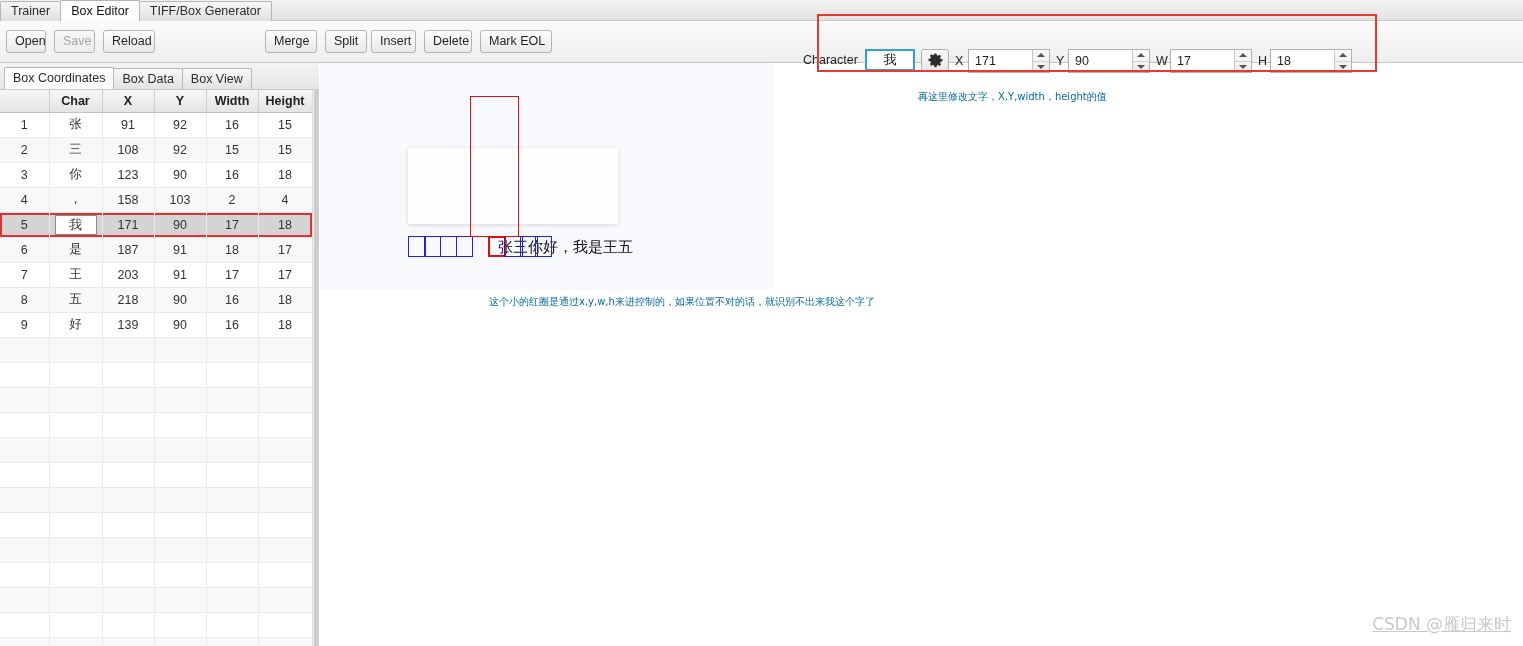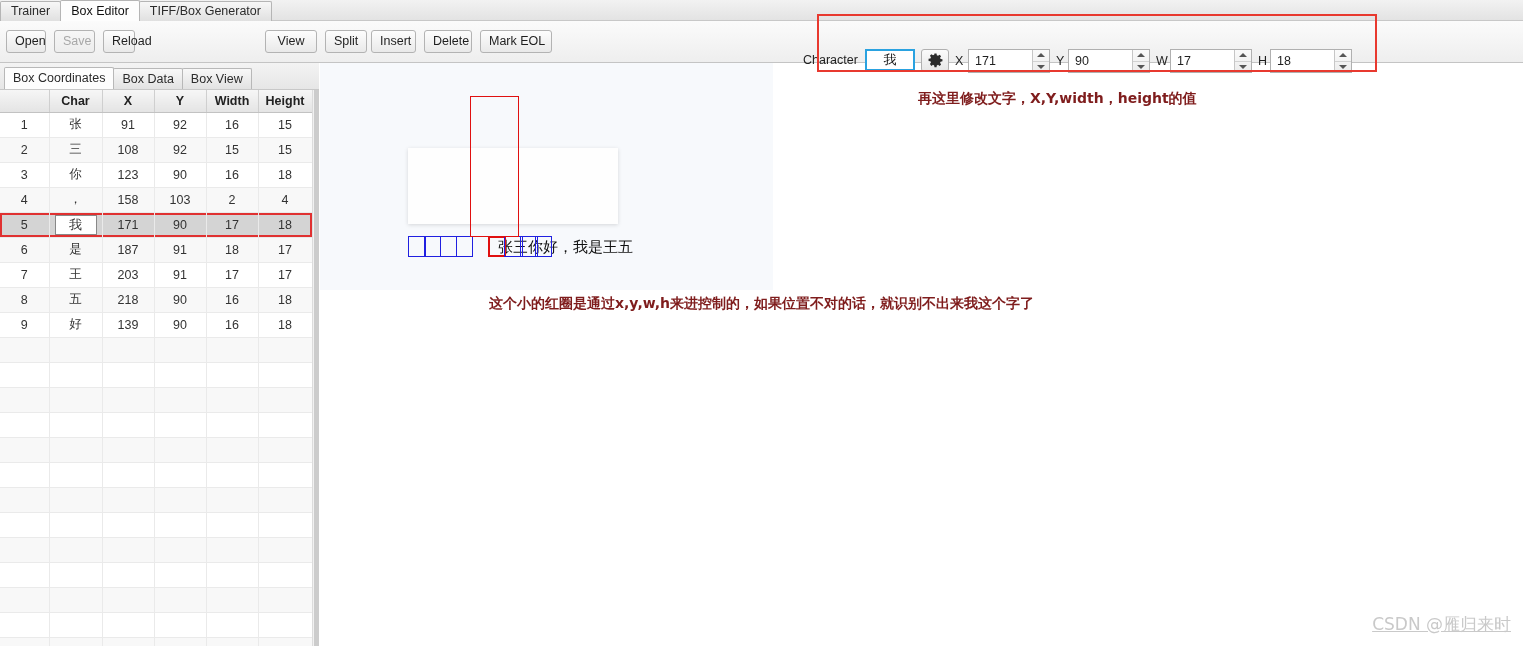--- a/index.html
+++ b/index.html
@@ -184,25 +184,24 @@
   .bbox { position: absolute; border: 1px solid #2020e0; }
   .bbox.sel { border: 2px solid #e01010; }
   .redcrop {
     position: absolute; left: 150px; top: 33px; width: 49px; height: 141px;
     border: 1px solid #e01010;
   }
 
   
   .anno {
     position: absolute;
-    color: #7f1d1d;
-    font-size: 14px;
+    color: #0369a1;
+    font-size: 10px;
     white-space: nowrap;
     font-family: "DejaVu Sans", "Liberation Sans", sans-serif;
-    font-weight: bold;
   }
   .redrect {
     position: absolute; left: 817px; top: 14px; width: 560px; height: 58px;
     border: 2px solid #e8392f;
     pointer-events: none;
   }
   .watermark {
     position: absolute; right: 12px; bottom: 10px;
     color: #c9c9c9; font-size: 17px;
     font-family: "DejaVu Sans", "Liberation Sans", sans-serif;
@@ -218,23 +217,23 @@
     <div class="tabs" id="main-tabs">
         <div class="tab">Trainer</div>
         <div class="tab active">Box Editor</div>
         <div class="tab">TIFF/Box Generator</div>
       </div>
   </div>
 
   <div class="toolbar">
     <div class="btn" style="left:6px;width:40px;">Open</div>
     <div class="btn disabled" style="left:54px;width:41px;">Save</div>
-    <div class="btn" style="left:103px;width:32px;">Reload</div>
-
-    <div class="btn" style="left:265px;width:52px;">View</div>
+    <div class="btn" style="left:103px;width:52px;">Reload</div>
+
+    <div class="btn" style="left:265px;width:52px;">Merge</div>
     <div class="btn" style="left:325px;width:42px;">Split</div>
     <div class="btn" style="left:371px;width:45px;">Insert</div>
     <div class="btn" style="left:424px;width:48px;">Delete</div>
     <div class="btn" style="left:480px;width:72px;">Mark EOL</div>
 
     <div class="charlabel">Character</div>
     <div class="charinput">我</div>
 
     <div class="gearbtn">
       <svg width="15" height="15" viewBox="0 0 16 16" aria-hidden="true">

